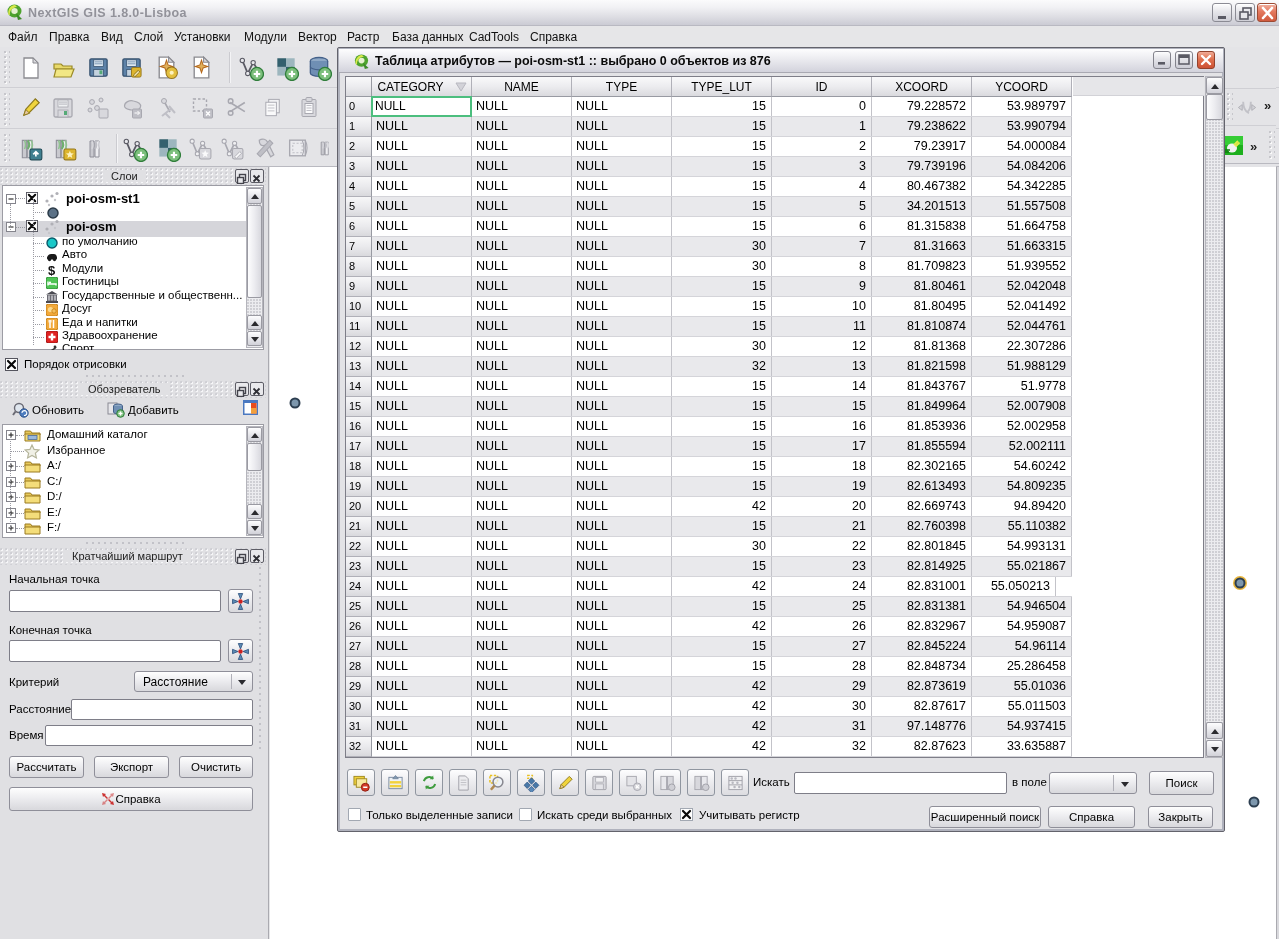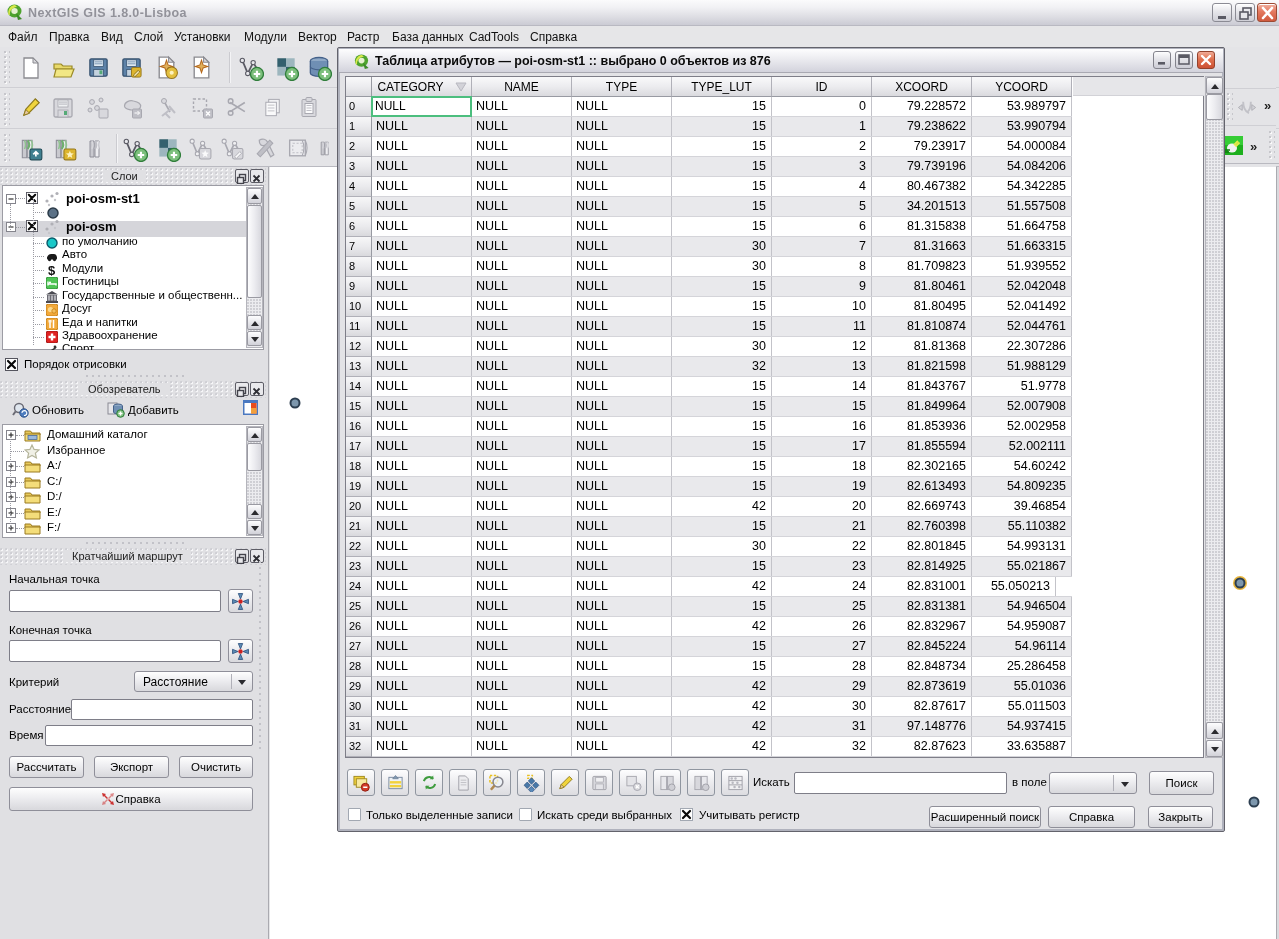--- a/index.html
+++ b/index.html
@@ -863,21 +863,21 @@
 <div class="cell cr" style="left:600px;width:100px">54.809235</div>
 </div>
 <div class="rh" style="top:420px">20</div>
 <div class="row" style="top:420px">
 <div class="cell cl" style="left:0px;width:100px">NULL</div>
 <div class="cell cl" style="left:100px;width:100px">NULL</div>
 <div class="cell cl" style="left:200px;width:100px">NULL</div>
 <div class="cell cr" style="left:300px;width:100px">42</div>
 <div class="cell cr" style="left:400px;width:100px">20</div>
 <div class="cell cr" style="left:500px;width:100px">82.669743</div>
-<div class="cell cr" style="left:600px;width:100px">39.46854</div>
+<div class="cell cr" style="left:600px;width:100px">94.89420</div>
 </div>
 <div class="rh" style="top:440px">21</div>
 <div class="row alt" style="top:440px">
 <div class="cell cl" style="left:0px;width:100px">NULL</div>
 <div class="cell cl" style="left:100px;width:100px">NULL</div>
 <div class="cell cl" style="left:200px;width:100px">NULL</div>
 <div class="cell cr" style="left:300px;width:100px">15</div>
 <div class="cell cr" style="left:400px;width:100px">21</div>
 <div class="cell cr" style="left:500px;width:100px">82.760398</div>
 <div class="cell cr" style="left:600px;width:100px">55.110382</div>

